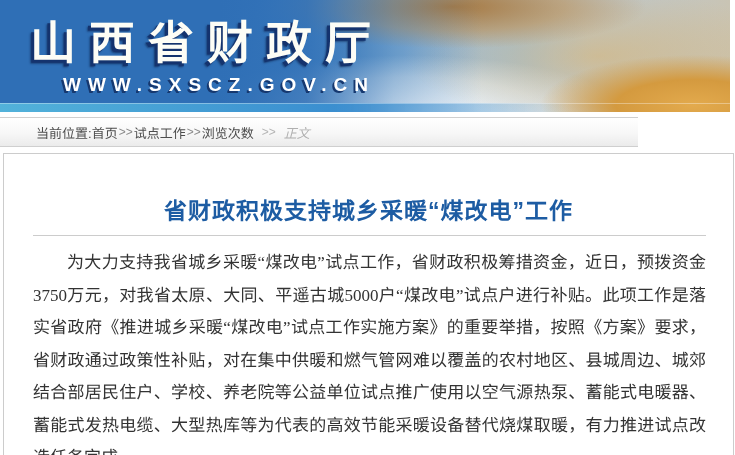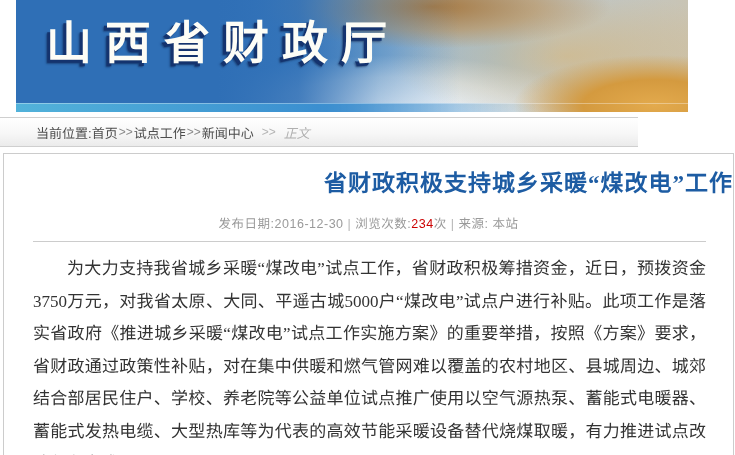--- a/index.html
+++ b/index.html
@@ -7,21 +7,21 @@
   body {
     width: 735px; height: 455px;
     overflow: hidden;
     font-family: "Liberation Sans", sans-serif;
     position: relative;
   }
 
   
   .banner {
     position: relative;
-    width: 672px; height: 112px;
+    width: 730px; height: 112px;
     background:
       
       linear-gradient(to right,
         #2f6fb6 0%, #2f6fb6 30%,
         rgba(47,111,182,0.85) 42%,
         rgba(60,125,190,0.35) 54%,
         rgba(60,125,190,0) 66%),
       
       linear-gradient(115deg,
         rgba(150,200,240,0) 2%, rgba(150,200,240,0.35) 9%,
@@ -38,21 +38,20 @@
         rgba(219,178,105,0.55) 0%, rgba(219,178,105,0) 70%),
       
       radial-gradient(ellipse 38% 65% at 56% 100%,
         rgba(255,255,255,0.97) 0%, rgba(252,250,246,0.55) 48%, rgba(252,250,246,0) 78%),
       
       radial-gradient(ellipse 16% 75% at 70% 45%,
         rgba(160,192,218,0.85) 0%, rgba(160,192,218,0) 70%),
       
       linear-gradient(to right,
         #2f6fb6 0%, #3f82c2 38%, #8fb3d2 58%, #b9c9d6 76%, #c9c4b4 100%);
-    margin-left: 16px;
   }
   .banner-strip {
     position: absolute; left: 0; bottom: 0;
     width: 100%; height: 9px;
     background: linear-gradient(to right,
       #52b2da 0%, #3b8fd0 45%, rgba(59,143,208,0) 78%);
     border-top: 1px solid rgba(255,255,255,0.35);
   }
   .site-title {
     position: absolute; left: 30px; top: 6px;
@@ -92,23 +91,23 @@
   .article-box {
     margin-left: 3px;
     margin-top: 6px;
     width: 731px;
     height: 302px;
     background: #ffffff;
     border: 1px solid #cccccc;
     border-bottom: none;
   }
   .article-title {
-    margin-top: 10px;
-    text-align: right;
-    font-family: Liberation Serif, serif;
+    margin-top: 38px;
+    text-align: center;
+    font-family: Liberation Sans, sans-serif;
     font-size: 23px; font-weight: bold;
     color: #1d5ca3;
     letter-spacing: 1px;
   }
   .article-meta {
     margin-top: 15px;
     text-align: center;
     font-size: 12.5px;
     color: #9a9a9a;
     letter-spacing: 0.5px;
@@ -128,38 +127,35 @@
     color: #333333;
     text-align: justify;
     text-indent: 2em;
   }
 </style>
 </head>
 <body>
 
 <header class="banner">
   <div class="site-title">山西省财政厅</div>
+  <div class="site-url">WWW.SXSCZ.GOV.CN</div>
   <div class="banner-strip"></div>
 </header>
 
 <nav class="crumb-bar">
   <span>当前位置:</span>
     <a>首页</a>
     <span class="crumb-sep">&gt;&gt;</span>
     <a>试点工作</a>
     <span class="crumb-sep">&gt;&gt;</span>
-    <a>新闻中心</a>
+    <a>浏览次数</a>
     <span class="crumb-sep last">&gt;&gt;</span>
     <span class="crumb-current">正文</span>
 </nav>
 
 <main class="article-box">
   <h1 class="article-title">省财政积极支持城乡采暖“煤改电”工作</h1>
 
-  <div class="article-meta">
-    <span>发布日期:</span><span>2016-12-30</span><span class="meta-pipe">|</span><span>浏览次数:</span><span class="meta-views-count">234</span><span>次</span><span class="meta-pipe">|</span><span>来源:</span>
-    <span>本站</span>
-  </div>
 
   <div class="meta-rule"></div>
 
   <p class="article-body">为大力支持我省城乡采暖“煤改电”试点工作，省财政积极筹措资金，近日，预拨资金3750万元，对我省太原、大同、平遥古城5000户“煤改电”试点户进行补贴。此项工作是落实省政府《推进城乡采暖“煤改电”试点工作实施方案》的重要举措，按照《方案》要求，省财政通过政策性补贴，对在集中供暖和燃气管网难以覆盖的农村地区、县城周边、城郊结合部居民住户、学校、养老院等公益单位试点推广使用以空气源热泵、蓄能式电暖器、蓄能式发热电缆、大型热库等为代表的高效节能采暖设备替代烧煤取暖，有力推进试点改造任务完成。</p>
 </main>
 
 </body></html>

